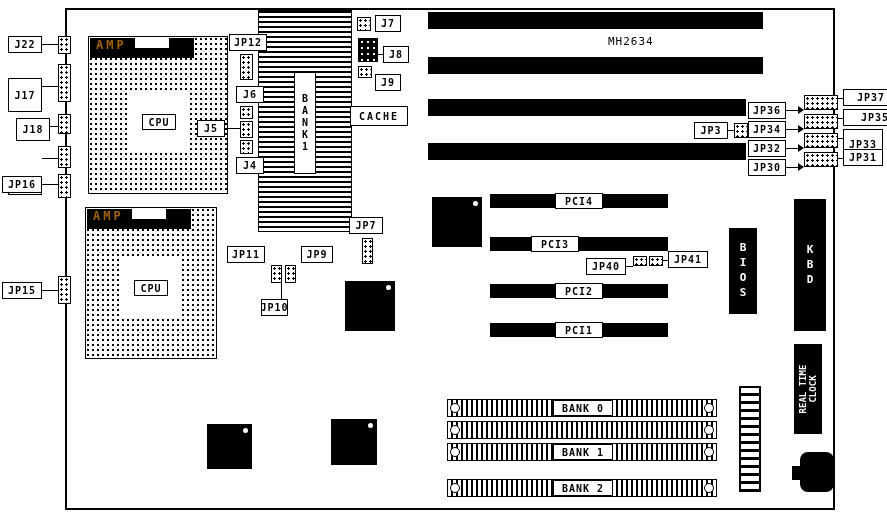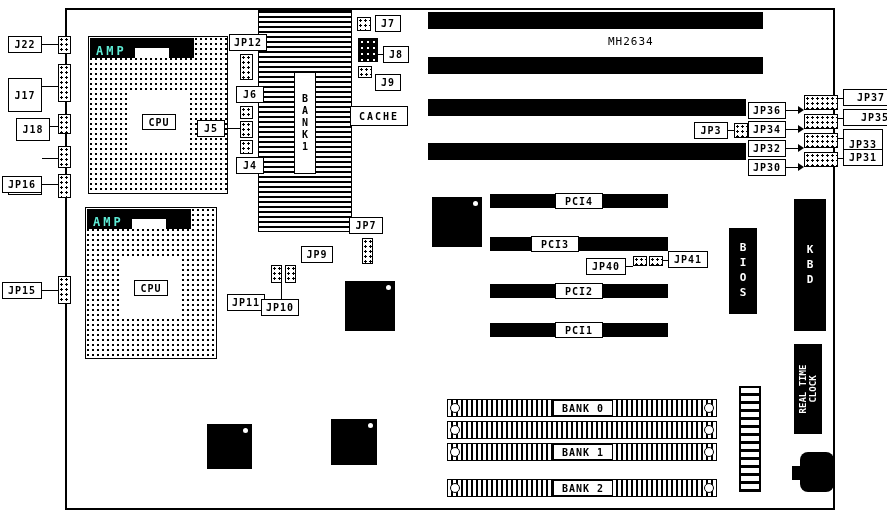--- a/index.html
+++ b/index.html
@@ -37,21 +37,21 @@
   .white-center { background:#fff; }
   .hline { background:#000; height:1px; z-index:3; }
   .vline { background:#000; width:1px; z-index:3; }
   .hstripes { border:1px solid #000; background:repeating-linear-gradient(180deg,#000 0 2px,#fff 2px 5px); }
   .simm { border:1px solid #000; background:repeating-linear-gradient(90deg,#fff 0 3px,#000 3px 5px); }
   .simm::before,.simm::after { content:""; position:absolute; top:50%; width:8px; height:8px; margin-top:-5px; background:#fff; border:1px solid #000; border-radius:50%; }
   .simm::before { left:2px; } .simm::after { right:2px; }
   .vchip { background:#000; color:#fff; display:flex; align-items:center; justify-content:center; z-index:4; }
   .vtext { writing-mode:vertical-rl; text-orientation:upright; font-weight:bold; font-size:11px; letter-spacing:2px; }
   .vtext-s { writing-mode:vertical-rl; text-orientation:upright; font-weight:bold; font-size:10px; letter-spacing:1px; }
-  .amp { background:#000; color:#5eead4; display:flex; align-items:flex-end; padding:0 6px; gap:8px; font-weight:bold; font-size:12px; letter-spacing:3px; z-index:4; }
+  .amp { background:#000; color:#a16207; display:flex; align-items:flex-start; padding:0 6px; gap:8px; font-weight:bold; font-size:12px; letter-spacing:3px; z-index:4; }
   .amp .ampchip { background:#fff; width:34px; height:10px; }
   .arrow-r { width:0; height:0; border-top:4px solid transparent; border-bottom:4px solid transparent; border-left:6px solid #000; z-index:4; }
   .powerconn { border:2px solid #000; background:repeating-linear-gradient(180deg,#fff 0 5px,#000 5px 8px); }
   .din { background:#000; border-radius:8px; }
   .rtc-text {
     position:absolute; width:60px; height:28px; left:-16px; top:31px;
     transform:rotate(-90deg); color:#fff; font-weight:bold; font-size:9px;
     line-height:1.15; text-align:center; display:flex; align-items:center; justify-content:center;
   }
 </style>
@@ -120,26 +120,26 @@
 <div class="abs lbl" style="left:375px;top:15px;width:26px;height:17px;">J7</div>
 <div class="abs pins-dark" style="left:358px;top:38px;width:20px;height:24px;"></div>
 <div class="abs hline" style="left:378px;top:54px;width:5px;"></div>
 <div class="abs lbl" style="left:383px;top:46px;width:26px;height:17px;">J8</div>
 <div class="abs pins" style="left:358px;top:66px;width:14px;height:12px;"></div>
 <div class="abs lbl" style="left:375px;top:74px;width:26px;height:17px;">J9</div>
 
 <div class="abs lbl" style="left:349px;top:217px;width:34px;height:17px;">JP7</div>
 <div class="abs pins" style="left:362px;top:238px;width:11px;height:26px;"></div>
 
-<div class="abs lbl" style="left:227px;top:246px;width:38px;height:17px;margin-top:48px;">JP11</div>
+<div class="abs lbl" style="left:227px;top:246px;width:38px;height:17px;">JP11</div>
 <div class="abs lbl" style="left:301px;top:246px;width:32px;height:17px;">JP9</div>
 <div class="abs pins" style="left:271px;top:265px;width:11px;height:18px;"></div>
 <div class="abs pins" style="left:285px;top:265px;width:11px;height:18px;"></div>
 <div class="abs vline" style="left:281px;top:283px;height:16px;"></div>
-<div class="abs lbl" style="left:261px;top:299px;width:38px;height:17px;">JP10</div>
+<div class="abs lbl" style="left:261px;top:299px;width:27px;height:17px;">JP10</div>
 
 <div class="abs bar" style="left:428px;top:12px;width:335px;height:17px;"></div>
 <div class="abs bar" style="left:428px;top:57px;width:335px;height:17px;"></div>
 <div class="abs bar" style="left:428px;top:99px;width:318px;height:17px;"></div>
 <div class="abs bar" style="left:428px;top:143px;width:318px;height:17px;"></div>
 <div class="abs txt" style="left:608px;top:35px;text-align:right;">MH2634</div>
 
 <div class="abs lbl" style="left:748px;top:102px;width:38px;height:17px;">JP36</div>
 <div class="abs hline" style="left:786px;top:110px;width:14px;"></div>
 <div class="abs arrow-r" style="left:798px;top:106px;"></div>

